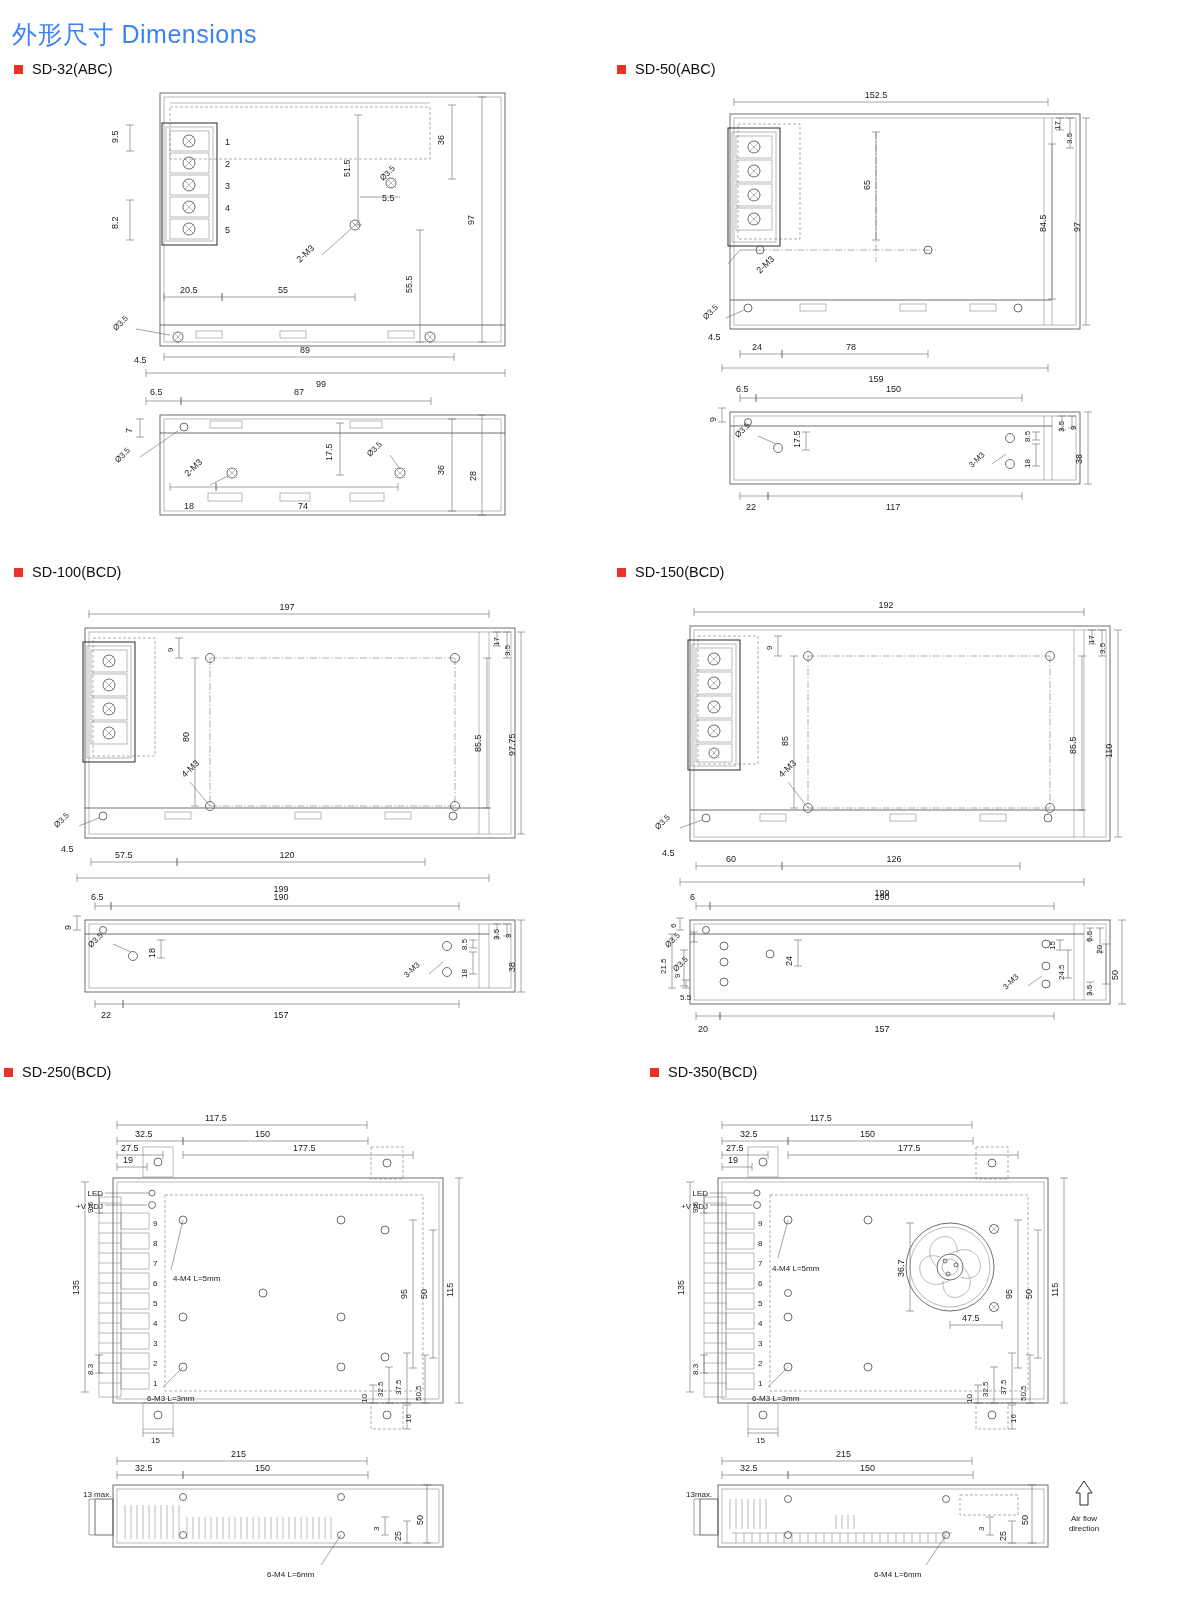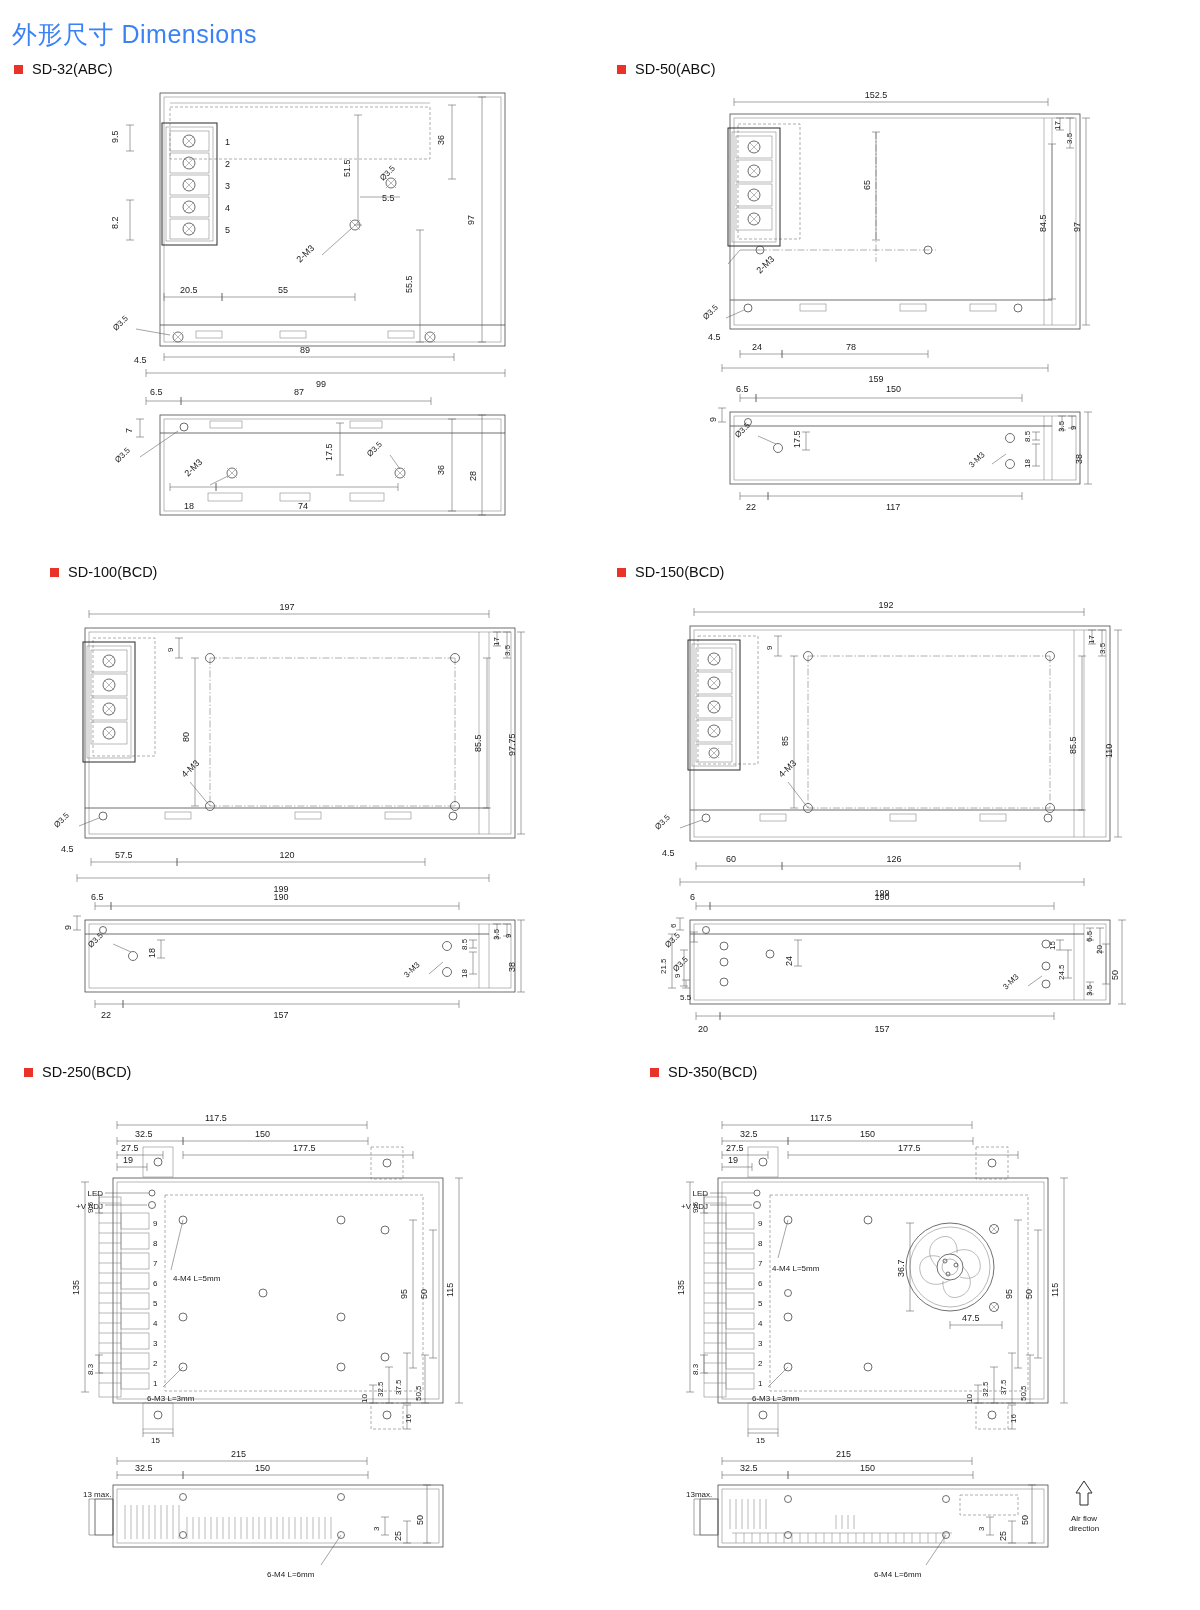--- a/index.html
+++ b/index.html
@@ -48,29 +48,29 @@
   <div class="page-title">外形尺寸 Dimensions</div>
 
   <div class="sec-head" style="left:14px;top:61px;">
     <span class="sec-bullet"></span>
     <span class="sec-label">SD-32(ABC)</span>
   </div>
   <div class="sec-head" style="left:617px;top:61px;">
     <span class="sec-bullet"></span>
     <span class="sec-label">SD-50(ABC)</span>
   </div>
-  <div class="sec-head" style="left:14px;top:564px;margin-left:36px;">
+  <div class="sec-head" style="left:14px;top:564px;">
     <span class="sec-bullet"></span>
     <span class="sec-label">SD-100(BCD)</span>
   </div>
   <div class="sec-head" style="left:617px;top:564px;">
     <span class="sec-bullet"></span>
     <span class="sec-label">SD-150(BCD)</span>
   </div>
-  <div class="sec-head" style="left:24px;top:1064px;align-items:center;">
+  <div class="sec-head" style="left:4px;top:1064px;align-items:center;">
     <span class="sec-bullet"></span>
     <span class="sec-label">SD-250(BCD)</span>
   </div>
   <div class="sec-head" style="left:650px;top:1064px;">
     <span class="sec-bullet"></span>
     <span class="sec-label">SD-350(BCD)</span>
   </div>
 
   <div class="dwg" style="left:100px;top:85px;">
     <svg width="420" height="440" viewBox="0 0 420 440">

